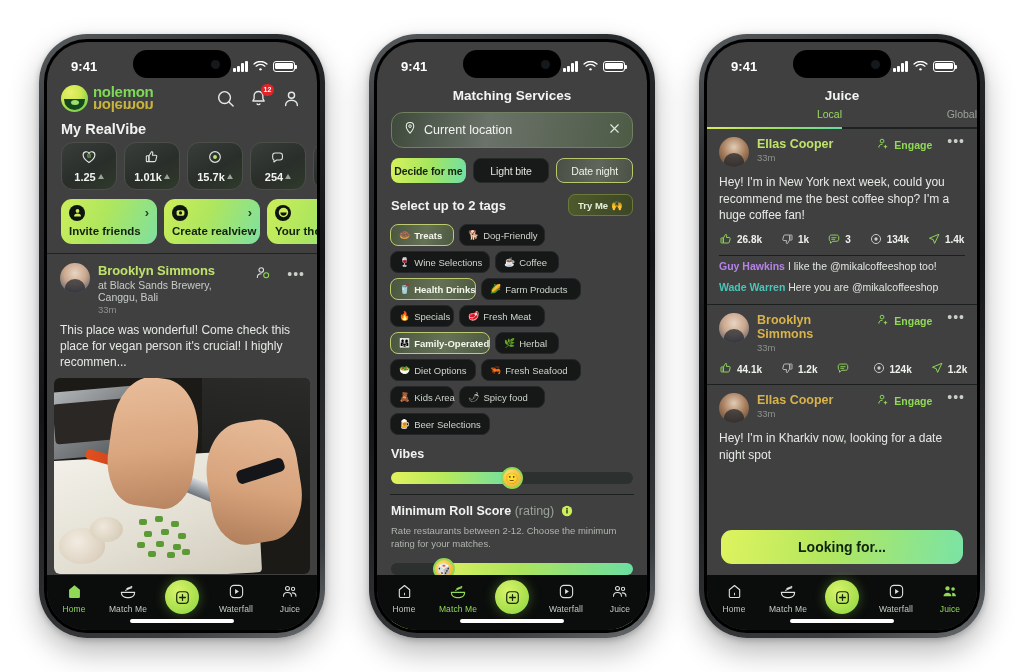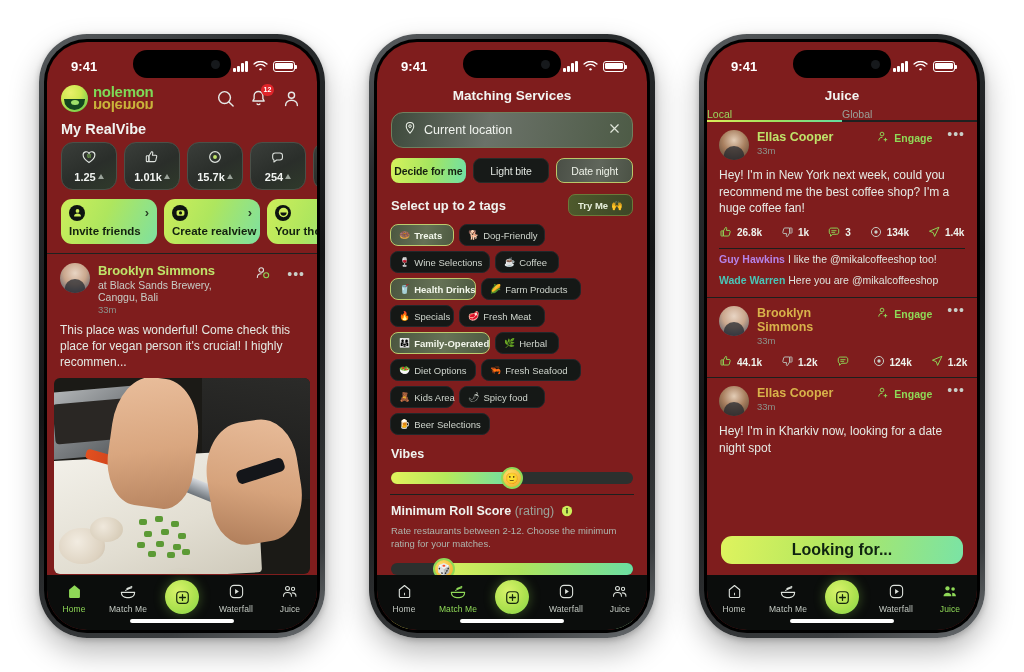--- a/index.html
+++ b/index.html
@@ -33,21 +33,21 @@
     position: relative;
     width: 100%; height: 100%;
     border-radius: 43px;
     background: #000;
     padding: 3px;
   }
   .screen {
     position: relative;
     width: 100%; height: 100%;
     border-radius: 40px;
-    background: #7f1d1d;
+    background: #404040;
     overflow: hidden;
     color: #e9edea;
   }
 
   
   .statusbar {
     position: relative;
     height: 40px;
     display: flex; align-items: center;
     justify-content: space-between;
@@ -269,21 +269,21 @@
   .matchbtn {
     margin: 14px 14px 0; height:40px; border-radius:12px;
     background: linear-gradient(100deg,#dff35e 0%,#b1e75e 45%,#7ae3a5 100%);
     display:flex; align-items:center; justify-content:center;
     font-size:14px; font-weight:700; color:#0f2410;
   }
 
   
   .p3-title { text-align:center; font-size:13.5px; font-weight:600; padding:6px 0 5px; color:#f2f5f2; }
   .p3-tabs { display:flex; position:relative; }
-  .p3-tab { flex:1; text-align:left; font-size:10.5px; padding-bottom:0; color:#9aa199; }
+  .p3-tab { flex:1; text-align:right; font-size:10.5px; padding-bottom:7px; color:#9aa199; }
   .p3-tab.on { color:#9ad95d; font-weight:500; }
   .p3-underline { height:2px; background:#1d2120; position:relative; }
   .p3-underline i { position:absolute; left:0; top:0; height:2px; width:50%;
     background: linear-gradient(90deg,#dced5a 0%,#9ee05f 50%,#63dba0 100%); }
 
   .jpost { padding: 8px 12px 0 12px; }
   .jp-head { display:flex; align-items:flex-start; gap:8px; }
   .jp-name { font-size:12.5px; font-weight:700; }
   .jp-name.gold { color:#d8b24a; }
   .jp-time { font-size:9.5px; color:#8b928b; margin-top:1px; }
@@ -294,24 +294,24 @@
   .jstat { display:flex; align-items:center; gap:4px; font-size:10px; font-weight:600; color:#eef2ec; padding: 0 9px; }
   .jstat:first-child { padding-left:0; }
   .jsep { width:1px; height:11px; background:#2b302d; }
   .jrow-div { height:1px; background:#1b1f1d; }
   .comment { font-size:10.5px; line-height:1.5; padding-top:3px; }
   .c-name { font-weight:700; }
   .c-name.teal { color:#49c6b8; }
   .c-name.purple { color:#b583e8; }
   .c-txt { color:#dfe5de; }
   .lookbtn {
-    position:absolute; left:14px; right:14px; bottom:66px; height:28px; border-radius:11px;
+    position:absolute; left:14px; right:14px; bottom:66px; height:34px; border-radius:11px;
     background: linear-gradient(100deg,#dff35e 0%,#b2e75f 45%,#7ae3a5 100%);
     display:flex; align-items:center; justify-content:center;
-    font-size:16px; font-weight:700; color:#0f2410; z-index:7;
+    font-size:14px; font-weight:700; color:#0f2410; z-index:7;
   }
 </style>
 </head>
 <body>
 
 <div class="stage">
 
   <div class="phone">
   <div class="phone-inner">
   <div class="screen">

